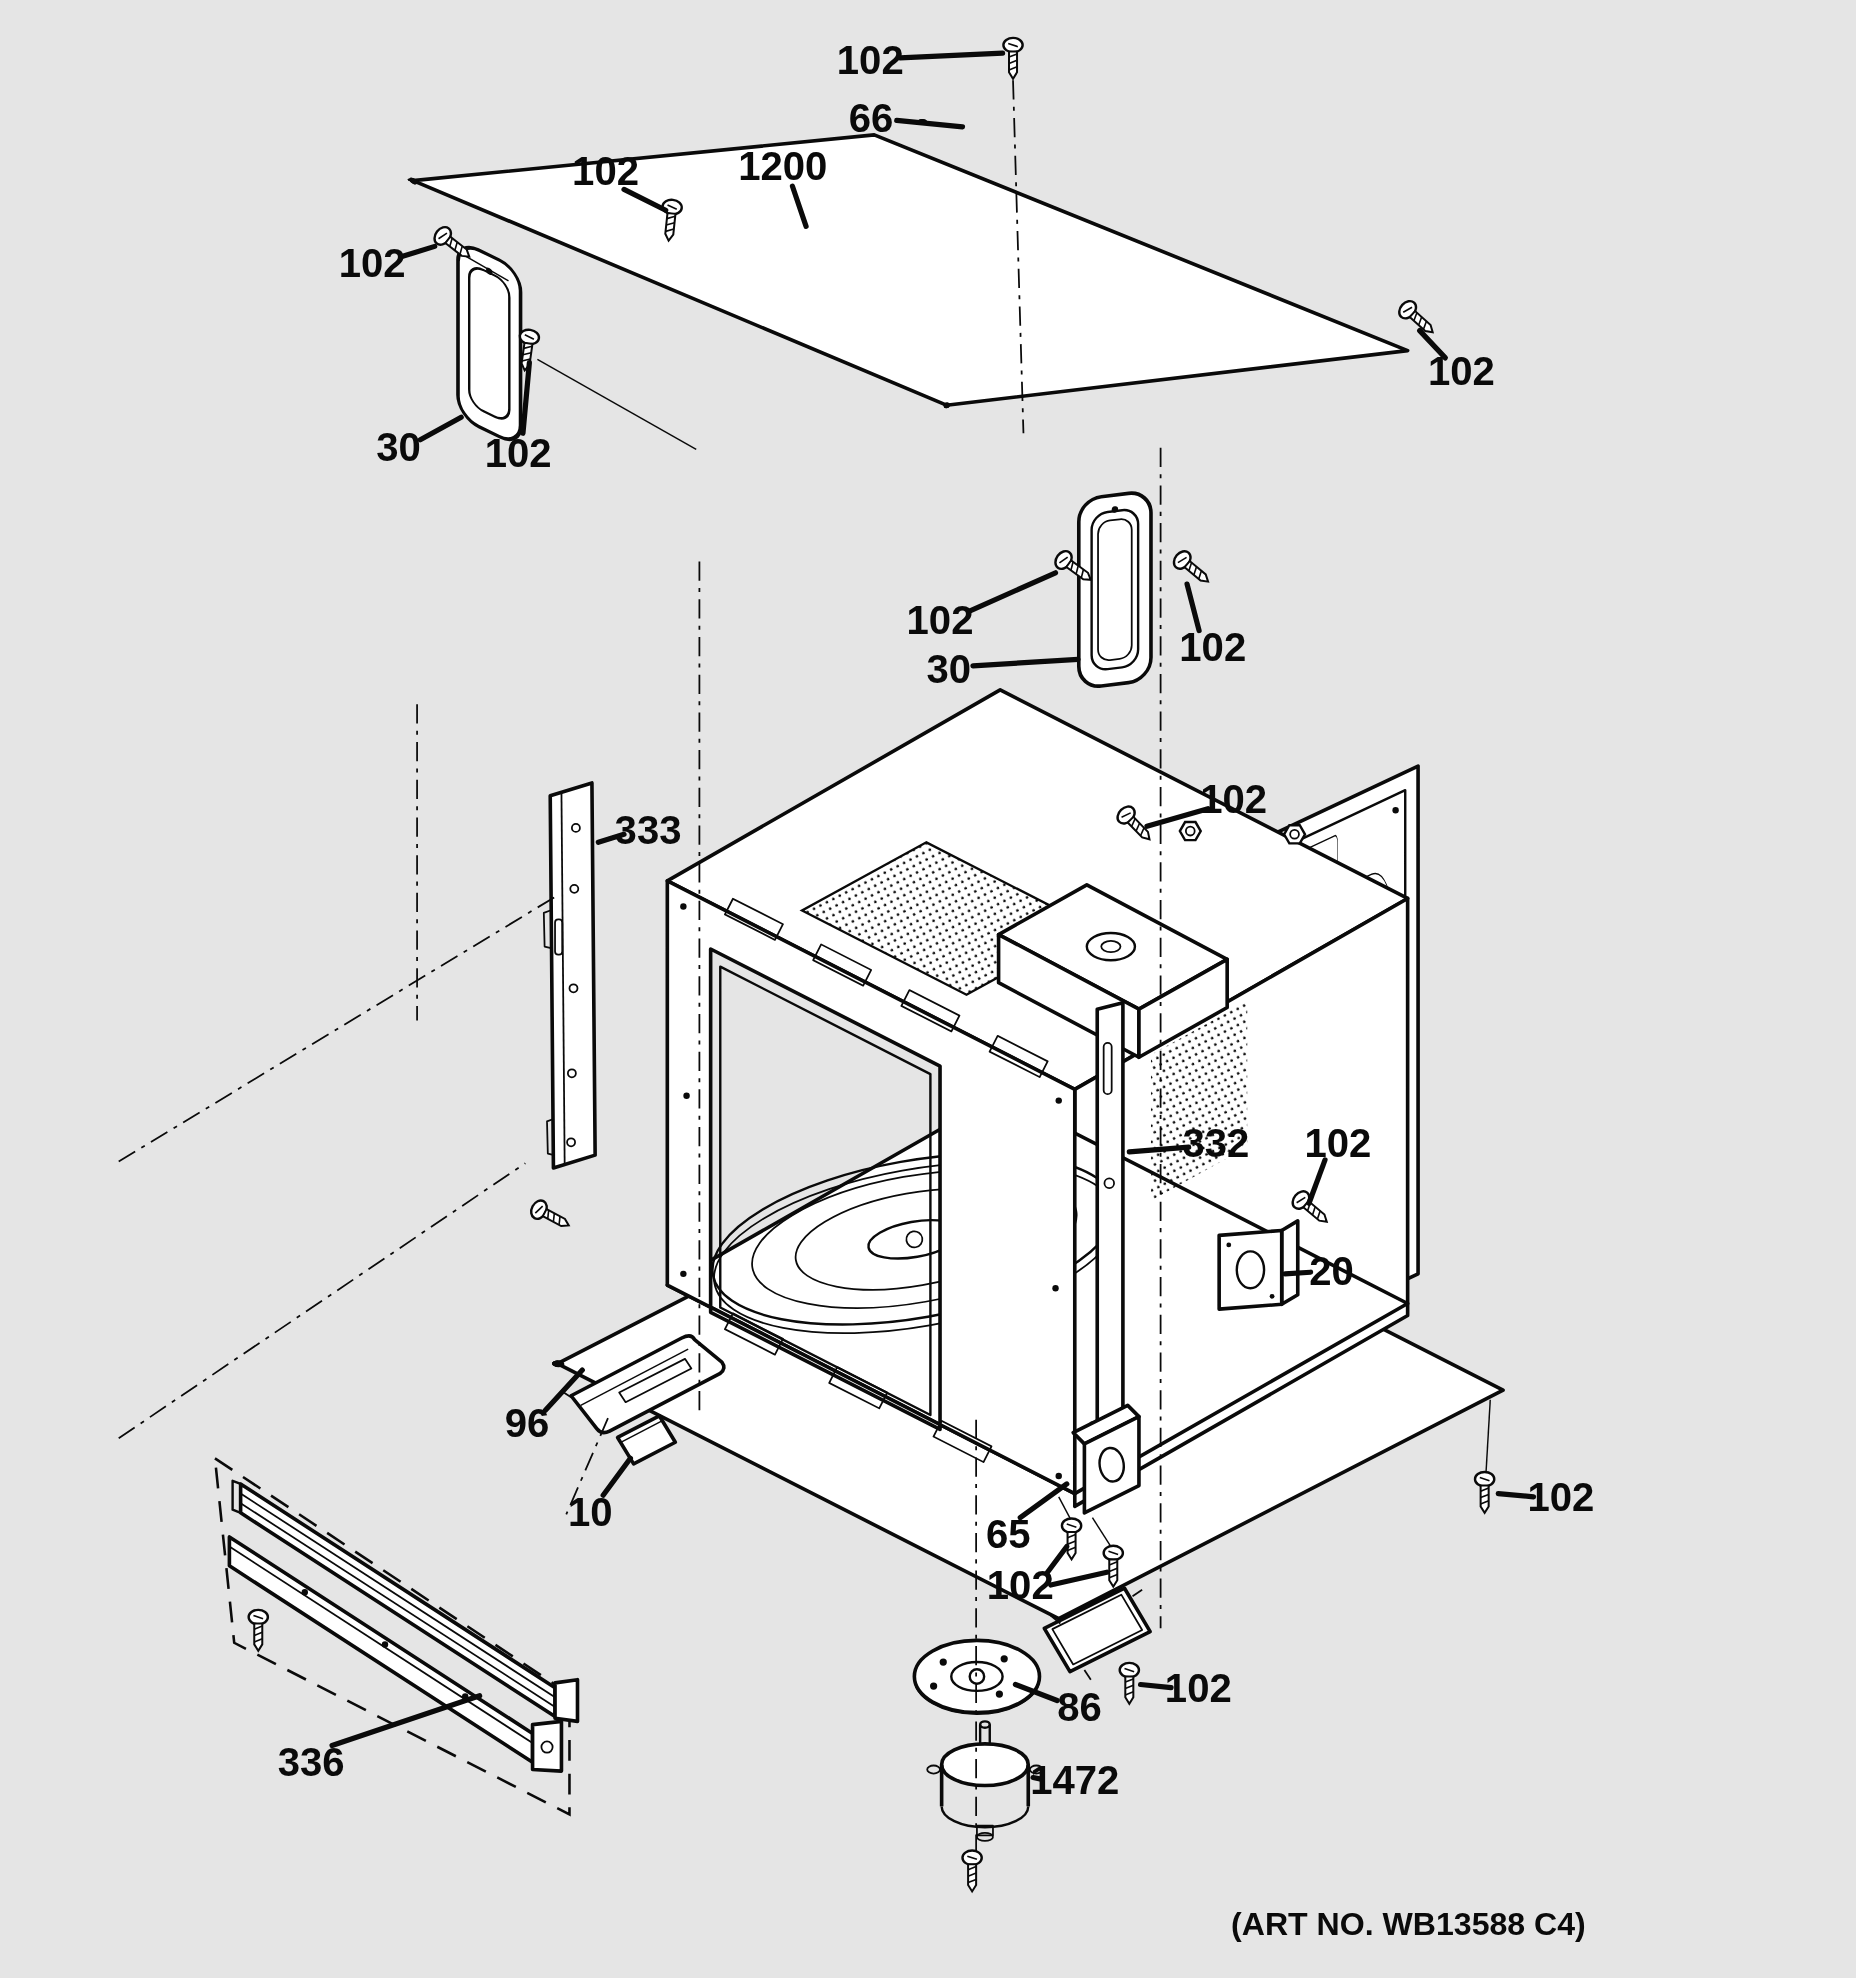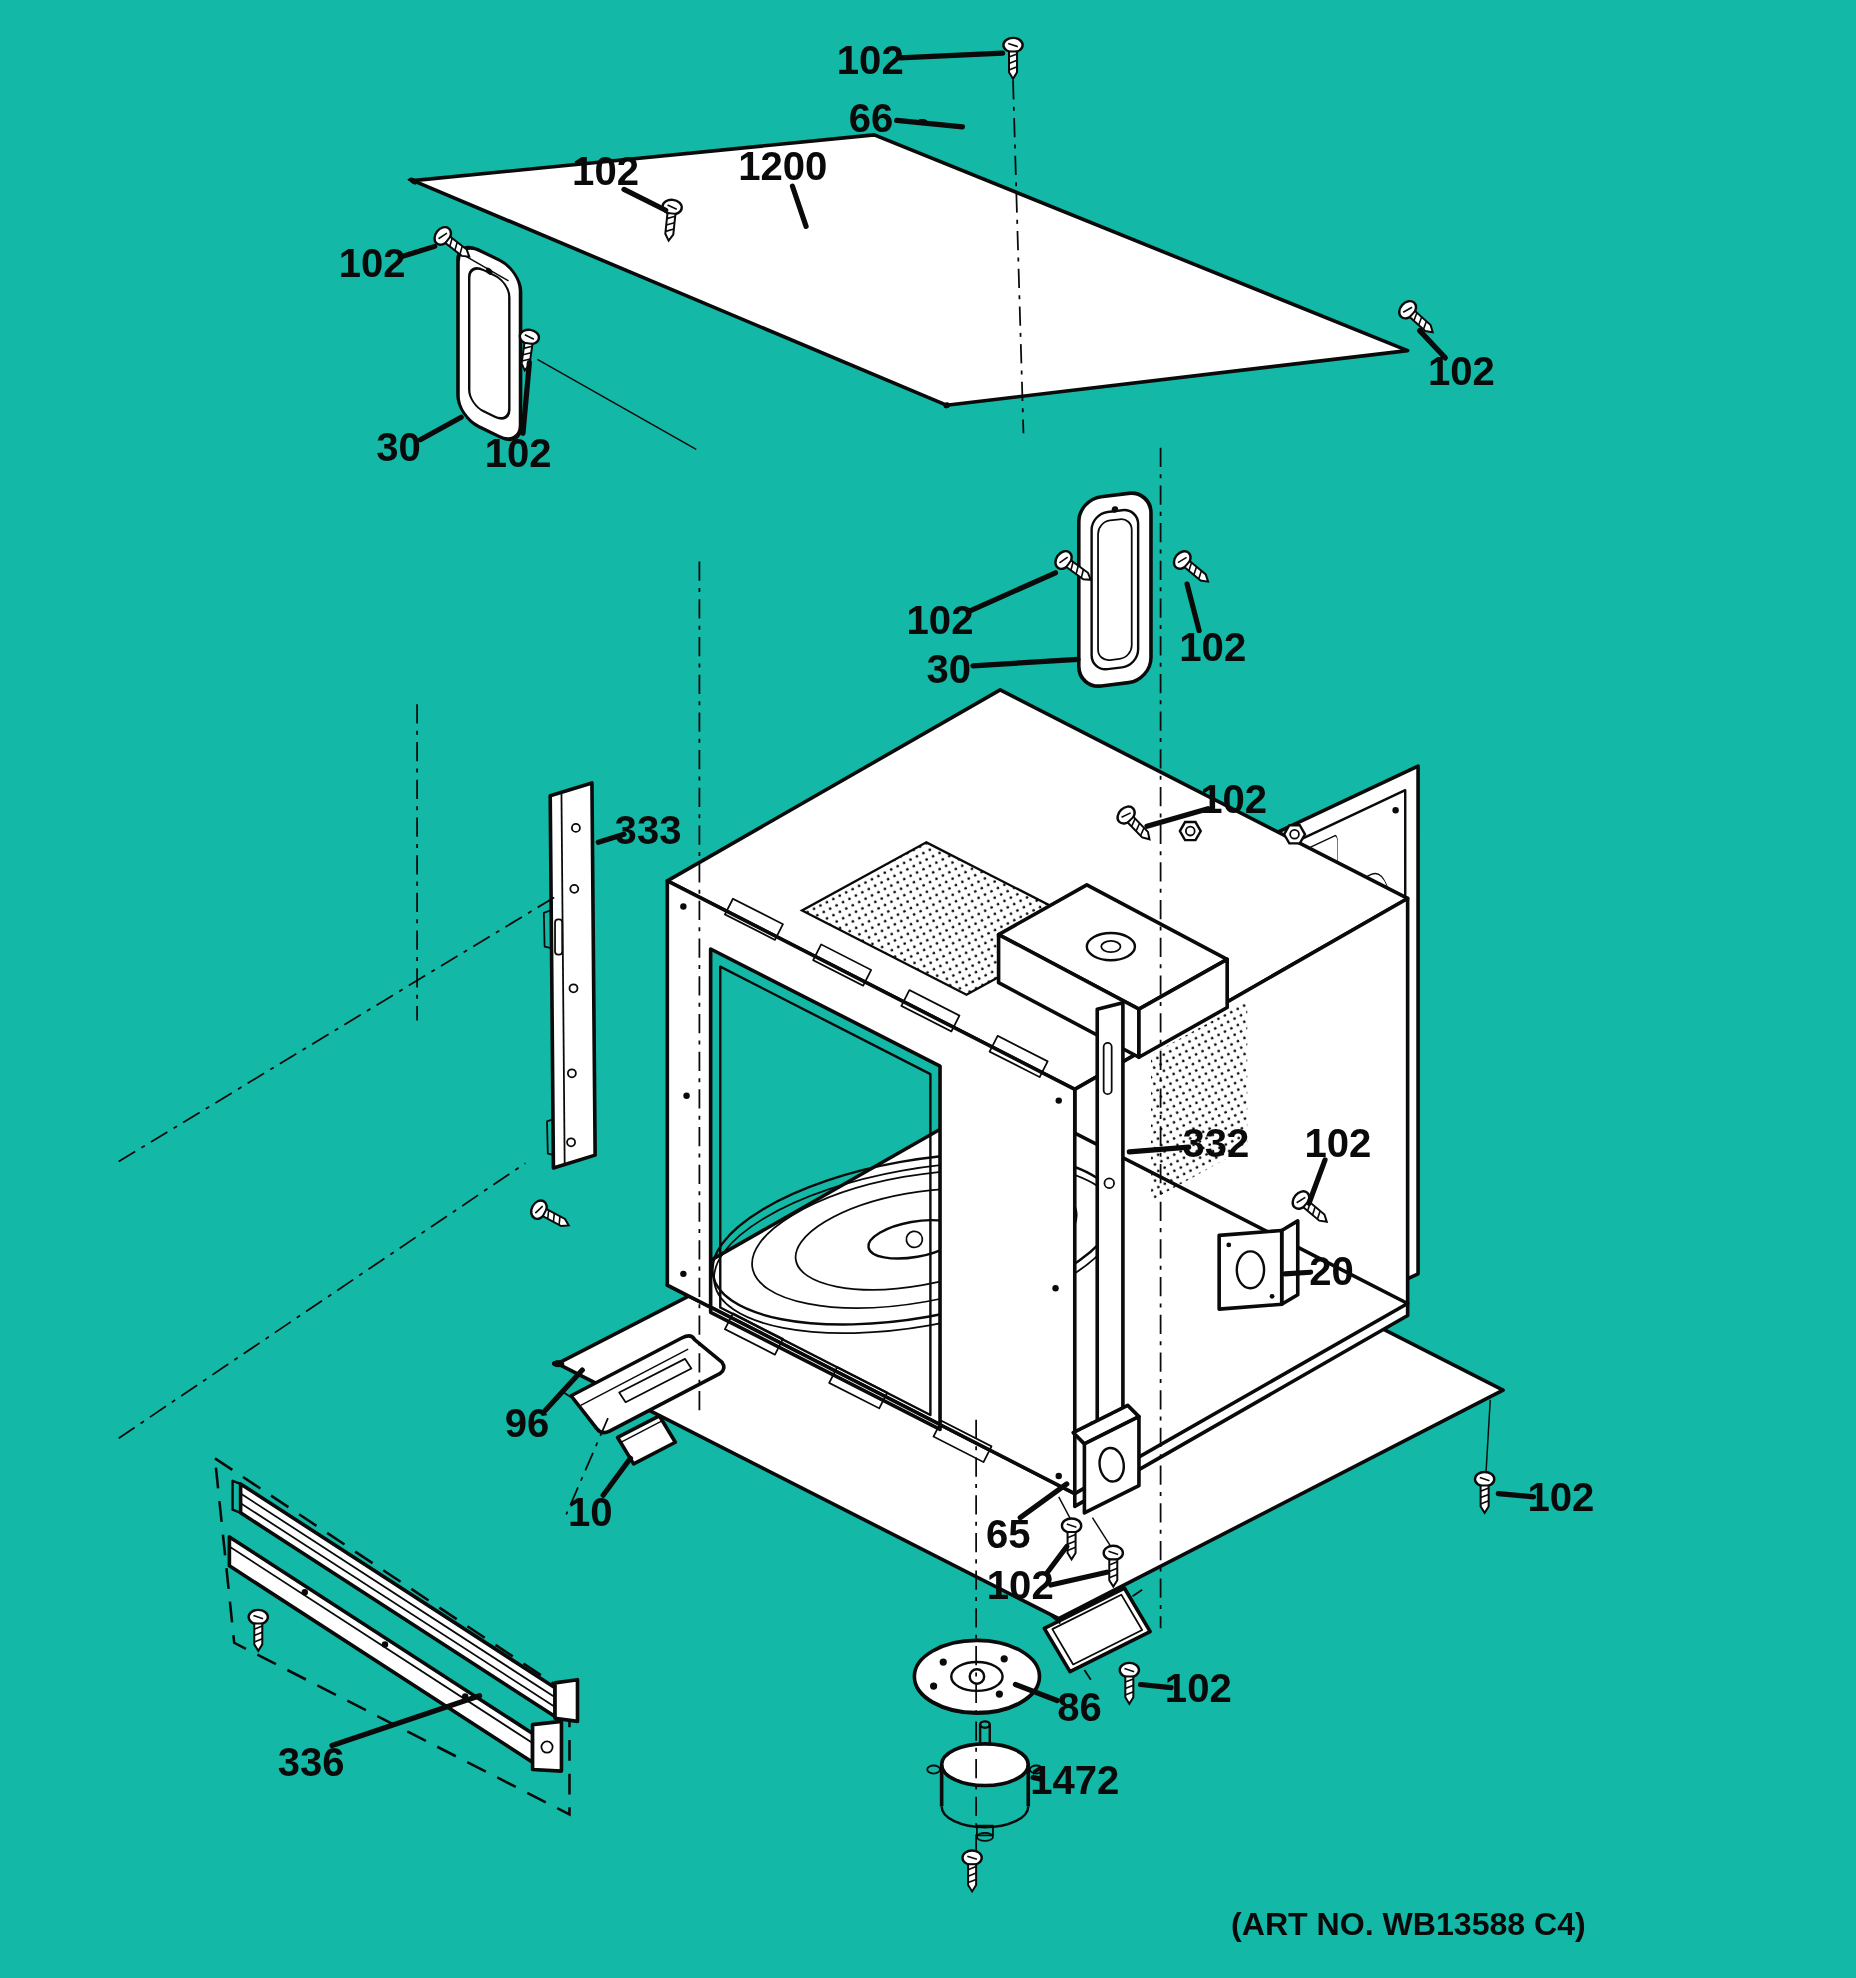--- a/index.html
+++ b/index.html
@@ -1,16 +1,16 @@
 <!DOCTYPE html>
 <html style="font-size:13px"><head>
 <meta charset="utf-8">
 <style>
   html,body{margin:0;padding:0;background:#ffffff;}
-  .stage{position:relative;width:1856px;height:1979px;background:#14b8a6;overflow:hidden;
+  .stage{position:relative;width:1856px;height:1979px;background:#e5e5e5;overflow:hidden;
          font-family:"Liberation Sans",sans-serif;}
   svg{position:absolute;left:0;top:0;}
   .part{fill:#ffffff;stroke:#0a0a0a;stroke-width:4.5;stroke-linejoin:round;}
   .det{fill:none;stroke:#0a0a0a;stroke-width:3;stroke-linejoin:round;}
   .det2{fill:none;stroke:#0a0a0a;stroke-width:2.2;stroke-linejoin:round;}
   .hole{fill:#0a0a0a;stroke:none;}
   .dashdot{fill:none;stroke:#0a0a0a;stroke-width:2.2;stroke-dasharray:24 9 5 9;}
   .dashed{fill:none;stroke:#0a0a0a;stroke-width:3.2;stroke-dasharray:26 16;}
   .thin{fill:none;stroke:#0a0a0a;stroke-width:1.8;}
   .leader{stroke:#0a0a0a;stroke-width:6.5;stroke-linecap:round;}

